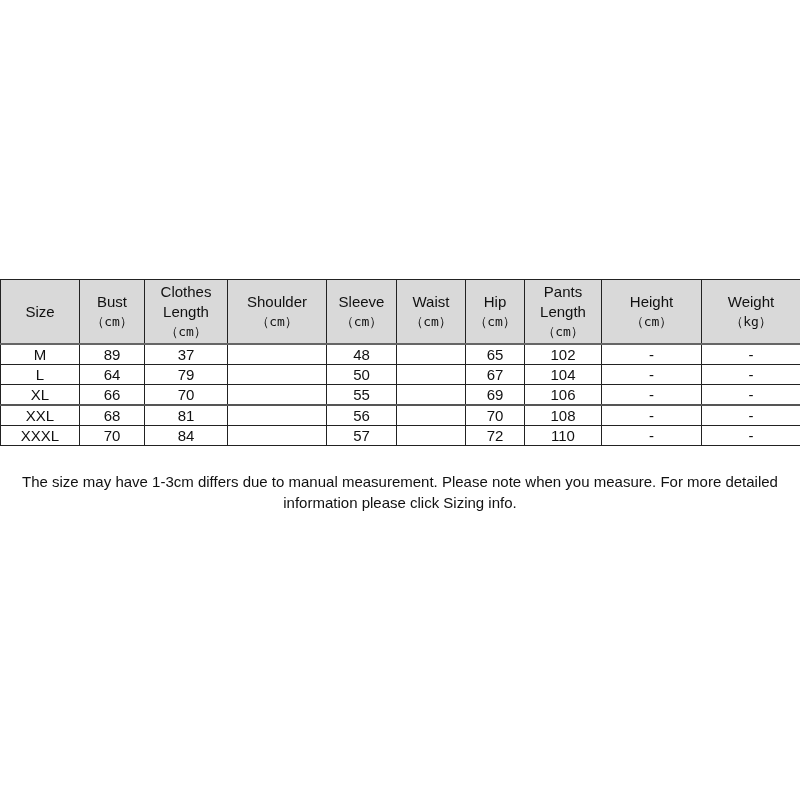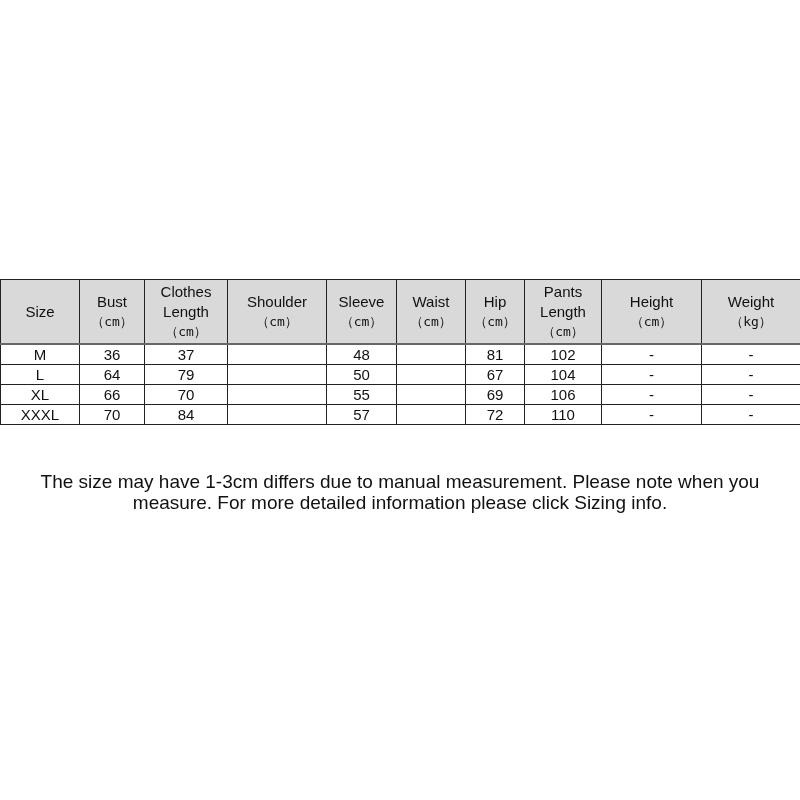--- a/index.html
+++ b/index.html
@@ -8,21 +8,21 @@
     .size-chart { position: absolute; left: 0; top: 279px; width: 800px; }
     table { border-collapse: collapse; width: 800px; table-layout: fixed; }
     th, td { border: 1px solid #222; text-align: center; padding: 0; font-size: 15px; }
     th { background: #d9d9d9; font-weight: normal; height: 63px; line-height: 20px; }
     th .unit { display: block; font-family: "DejaVu Sans Mono", monospace; font-size: 13px; }
     td { height: 19px; line-height: 19px; }
     tr.tall td { height: 24px; }
     tr.sep td { border-top: 2px solid #555; }
     thead tr th { border-bottom: 2px solid #666; }
     .note { position: absolute; left: 0; top: 471px; width: 800px; text-align: center;
-            font-size: 19px; line-height: 21px; }
+            font-size: 15px; line-height: 21px; }
   </style>
 </head>
 <body>
 
 <div class="size-chart">
   <table>
     <colgroup>
       <col style="width:79px">
         <col style="width:65px">
         <col style="width:83px">
@@ -44,26 +44,26 @@
         <th><span>Waist</span><span class="unit">（cm）</span></th>
         <th><span>Hip</span><span class="unit">（cm）</span></th>
         <th><span>Pants Length</span><span class="unit">（cm）</span></th>
         <th><span>Height</span><span class="unit">（cm）</span></th>
         <th><span>Weight</span><span class="unit">（kg）</span></th>
       </tr>
     </thead>
     <tbody>
       <tr>
         <td>M</td>
-        <td>36</td>
+        <td>89</td>
         <td>37</td>
         <td></td>
         <td>48</td>
         <td></td>
-        <td>81</td>
+        <td>65</td>
         <td>102</td>
         <td>-</td>
         <td>-</td>
       </tr>
       <tr>
         <td>L</td>
         <td>64</td>
         <td>79</td>
         <td></td>
         <td>50</td>
@@ -78,20 +78,32 @@
         <td>66</td>
         <td>70</td>
         <td></td>
         <td>55</td>
         <td></td>
         <td>69</td>
         <td>106</td>
         <td>-</td>
         <td>-</td>
       </tr>
+      <tr class="sep">
+        <td>XXL</td>
+        <td>68</td>
+        <td>81</td>
+        <td></td>
+        <td>56</td>
+        <td></td>
+        <td>70</td>
+        <td>108</td>
+        <td>-</td>
+        <td>-</td>
+      </tr>
       <tr>
         <td>XXXL</td>
         <td>70</td>
         <td>84</td>
         <td></td>
         <td>57</td>
         <td></td>
         <td>72</td>
         <td>110</td>
         <td>-</td>

